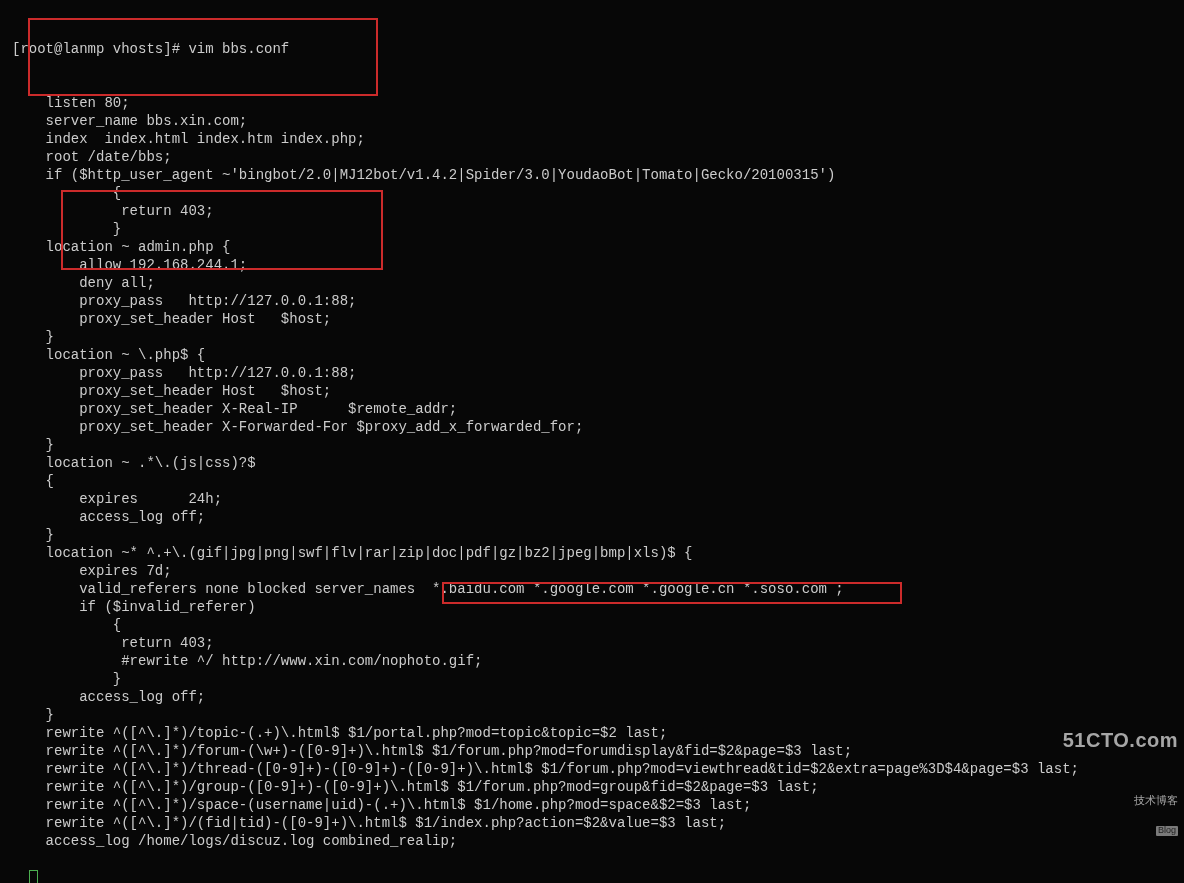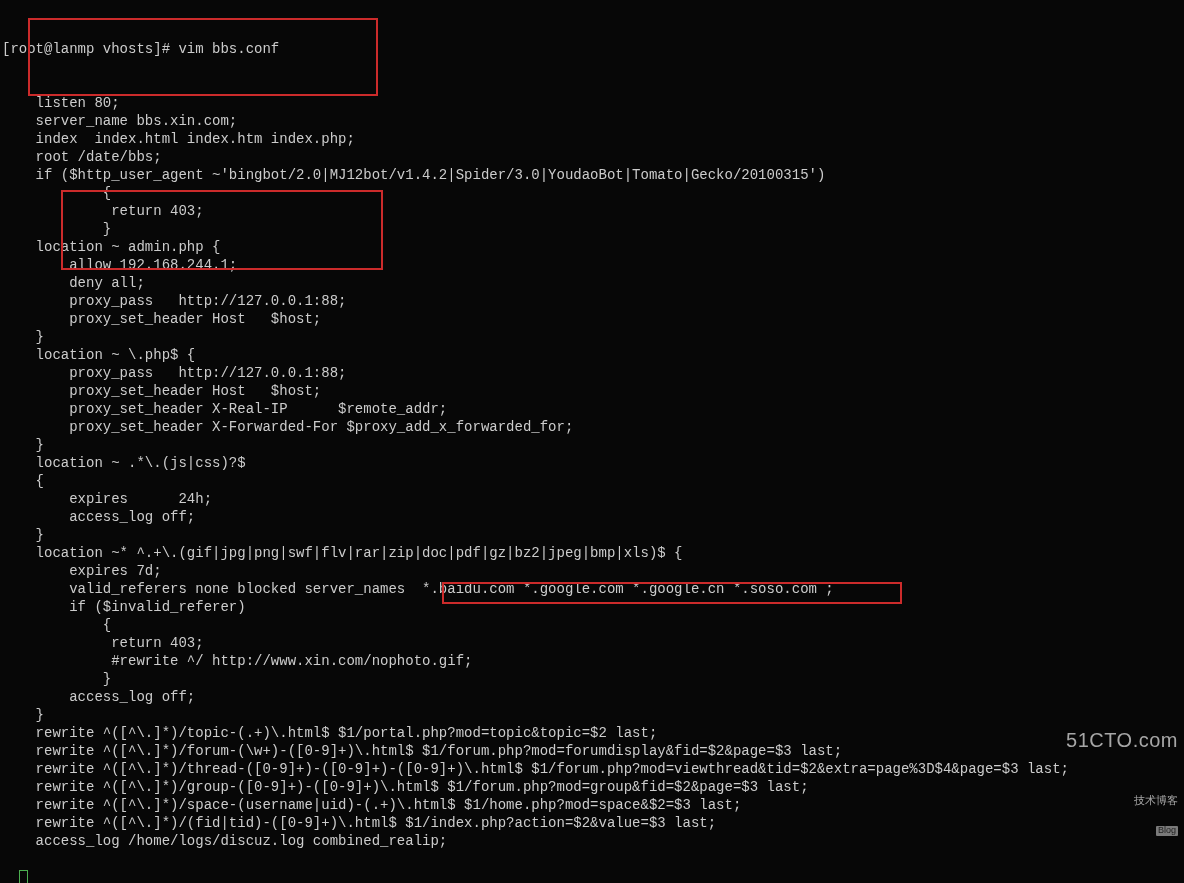--- a/index.html
+++ b/index.html
@@ -12,21 +12,21 @@
     font-family: "Consolas", "Courier New", monospace;
     font-size: 14px;
     line-height: 18px;
     color: #ccc;
   }
   .terminal {
     position: relative;
     width: 1184px;
     height: 883px;
     background: #070707;
-    padding: 4px 2px;
+    padding: 4px 12px;
     box-sizing: border-box;
     white-space: pre;
   }
   .line {
     display: block;
     white-space: pre;
   }
   .box {
     position: absolute;
     border: 2px solid #cc2b2b;
@@ -41,21 +41,21 @@
     bottom: 4px;
     text-align: right;
     font-family: Arial, sans-serif;
     color: #a6a6a6;
     line-height: 1.1;
     pointer-events: none;
     user-select: none;
   }
   .watermark .top {
     font-size: 20px;
-    font-weight: normal;
+    font-weight: bold;
     letter-spacing: 0.5px;
     text-align: right;
   }
   .watermark .bot {
     font-size: 11px;
   }
   .watermark .blog {
     display:inline-block;
     background:#7a7a7a;
     color:#222;

